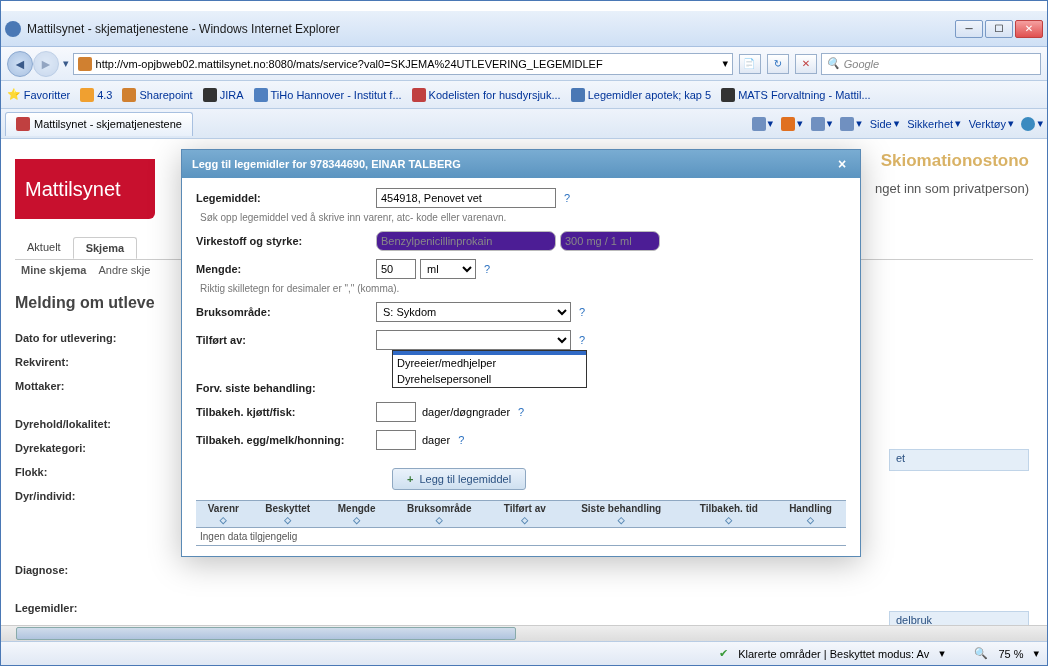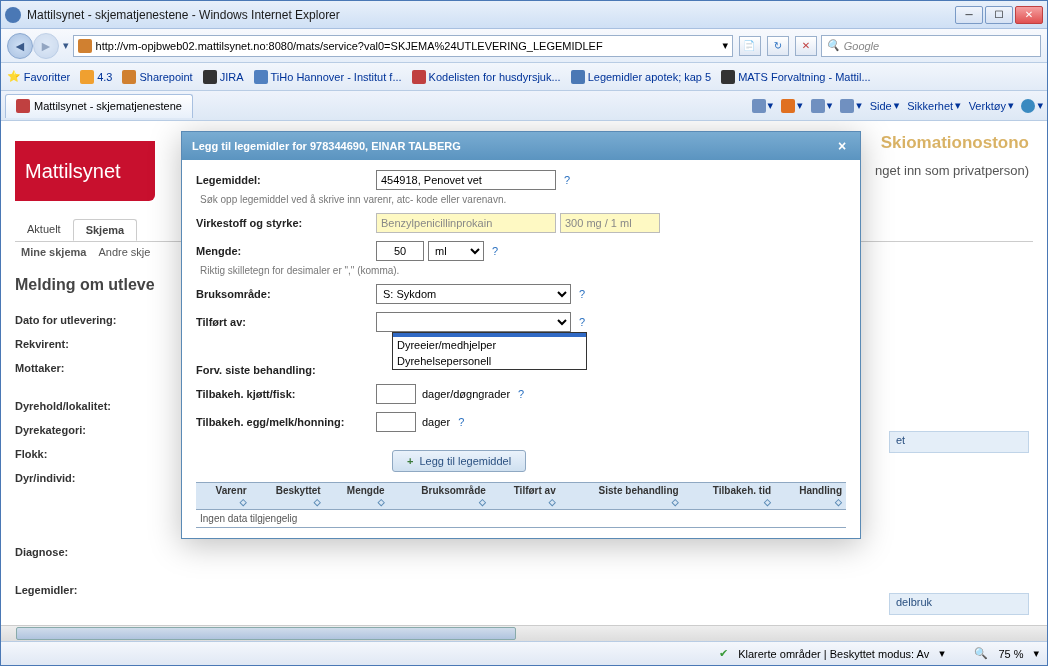--- a/index.html
+++ b/index.html
@@ -1,20 +1,20 @@
 <!DOCTYPE html>
 <html><head>
 <meta charset="utf-8">
 <style>
 * { box-sizing: border-box; margin: 0; padding: 0; }
 body { font-family: "Segoe UI", Tahoma, sans-serif; font-size: 11px; background: #fff; width: 1048px; height: 666px; overflow: hidden; position: relative; }
 
 
 .window { border: 1px solid #4a78b5; width: 1048px; height: 666px; display: flex; flex-direction: column; }
-.titlebar { height: 28px; background: linear-gradient(#e8f0fa,#cfe0f5); display: flex; align-items: center; padding: 0 4px; border-bottom: 1px solid #a8c0e0; }
+.titlebar { height: 36px; background: linear-gradient(#e8f0fa,#cfe0f5); display: flex; align-items: center; padding: 0 4px; border-bottom: 1px solid #a8c0e0; margin-top: 10px; }
 .titlebar-icon { width: 16px; height: 16px; background: #4a78b5; border-radius: 50%; margin-right: 6px; }
 .titlebar-text { flex: 1; color: #1a1a1a; font-size: 12px; }
 .win-buttons { display: flex; gap: 2px; }
 .win-btn { width: 28px; height: 18px; border: 1px solid #7a9ac6; background: linear-gradient(#f0f4fb,#d6e2f3); border-radius: 2px; font-size: 10px; display: flex; align-items: center; justify-content: center; cursor: pointer; }
 .win-btn.close { background: linear-gradient(#f5a0a0,#e05050); border-color: #c04040; color: #fff; }
 
 .nav-row { height: 34px; background: linear-gradient(#f7f9fd,#e6eef9); border-bottom: 1px solid #b8cce4; display: flex; align-items: center; padding: 0 6px; gap: 4px; }
 .nav-arrows { display: flex; gap: 0; }
 .nav-arrow { width: 26px; height: 26px; border-radius: 13px; background: radial-gradient(#cfe0f5,#a8c0e0); display: flex; align-items: center; justify-content: center; font-size: 14px; color: #3a5a8a; border: 1px solid #8aa8d0; }
 .addr-bar { flex: 1; height: 22px; border: 1px solid #9ab0cc; background: #fff; display: flex; align-items: center; padding: 0 4px; font-size: 11px; }
@@ -52,32 +52,32 @@
 .bg-label { width: 150px; color: #333; font-weight: bold; font-size: 11px; }
 
 
 .modal { position: absolute; top: 10px; left: 180px; width: 680px; background: #fff; border: 1px solid #5a8ab5; box-shadow: 0 6px 30px rgba(0,0,0,.25); font-size: 11px; }
 .modal-title { height: 28px; background: linear-gradient(#79acd2,#5b94c0); color: #fff; font-weight: bold; padding: 0 10px; display: flex; align-items: center; }
 .modal-title .mx { margin-left: auto; width: 16px; height: 16px; text-align: center; cursor: pointer; font-size: 14px; }
 .modal-body { padding: 10px 14px; }
 .mrow { display: flex; align-items: center; margin-bottom: 8px; }
 .mlabel { width: 180px; font-weight: bold; color: #222; }
 .minput { height: 20px; border: 1px solid #7a7a7a; padding: 0 4px; font-size: 11px; background: #fff; }
-.minput.ro { background: #fef9c3; color: #888; border-color: #bbb; }
+.minput.ro { background: #4c1d95; color: #888; border-color: #bbb; border-radius: 7px; }
 .help { color: #2a70c0; margin-left: 8px; cursor: pointer; }
 .hint { font-size: 10px; color: #777; margin: -4px 0 8px 0; padding-left: 4px; }
 .mselect { height: 20px; border: 1px solid #7a7a7a; background: #fff; font-size: 11px; padding: 0 2px; }
 .dropdown-open { position: relative; }
 .dropdown-list { position: absolute; top: 20px; left: 16px; width: 195px; border: 1px solid #333; background: #fff; z-index: 5; }
 .dropdown-list .opt { padding: 2px 4px; }
 .dropdown-list .opt.hl { background: #316ac5; color: #fff; }
 .add-btn { margin: 10px 0 10px 196px; padding: 4px 14px; border: 1px solid #8fa8c2; background: linear-gradient(#eaf2fb,#cfe0f0); border-radius: 3px; font-size: 11px; color: #2a5080; cursor: pointer; display: inline-flex; align-items: center; gap: 6px; }
 .subhead { font-weight: bold; margin: 8px 0 2px 0; color: #222; }
 .tbl { width: 100%; border-collapse: collapse; font-size: 10px; }
-.tbl th { text-align: right; background: #d8e6f4; border-top: 1px solid #8fa8c2; border-bottom: 1px solid #8fa8c2; padding: 2px 4px; font-weight: bold; color: #333; }
+.tbl th { text-align: center; background: #d8e6f4; border-top: 1px solid #8fa8c2; border-bottom: 1px solid #8fa8c2; padding: 2px 4px; font-weight: bold; color: #333; }
 .tbl td { padding: 3px 4px; border-bottom: 1px solid #8fa8c2; color: #555; }
 .sort-ico { color: #5a8ab5; font-size: 9px; }
 
 
 .statusbar { height: 24px; background: linear-gradient(#f4f7fc,#e0e8f4); border-top: 1px solid #b8cce4; display: flex; align-items: center; font-size: 11px; padding: 0 8px; gap: 10px; }
 .statusbar .sep { flex: 1; }
 .scroll-h { height: 16px; background: linear-gradient(#eee,#ddd); border-top: 1px solid #ccc; position: relative; }
 .scroll-h .thumb { position: absolute; left: 15px; top: 1px; width: 500px; height: 13px; background: linear-gradient(#d0dceb,#b0c4de); border: 1px solid #8aa; border-radius: 2px; }
 
 
@@ -236,21 +236,21 @@
         <div class="hint">Søk opp legemiddel ved å skrive inn varenr, atc- kode eller varenavn.</div>
 
         <div class="mrow">
           <div class="mlabel">Virkestoff og styrke:</div>
           <input class="minput ro" style="width: 180px;" readonly="" value="Benzylpenicillinprokain">
           <input class="minput ro" style="width: 100px; margin-left: 4px;" readonly="" value="300 mg / 1 ml">
         </div>
 
         <div class="mrow">
           <div class="mlabel">Mengde:</div>
-          <input class="minput" style="width: 48px; text-align: center;" value="50">
+          <input class="minput" style="width: 40px;" value="50">
           <select class="mselect" style="width:56px;margin-left:4px"><option>ml</option></select>
           <span class="help">?</span>
         </div>
         <div class="hint">Riktig skilletegn for desimaler er "," (komma).</div>
 
         <div class="mrow">
           <div class="mlabel">Bruksområde:</div>
           <select class="mselect" style="width:195px"><option>S: Sykdom</option></select>
           <span class="help">?</span>
         </div>

